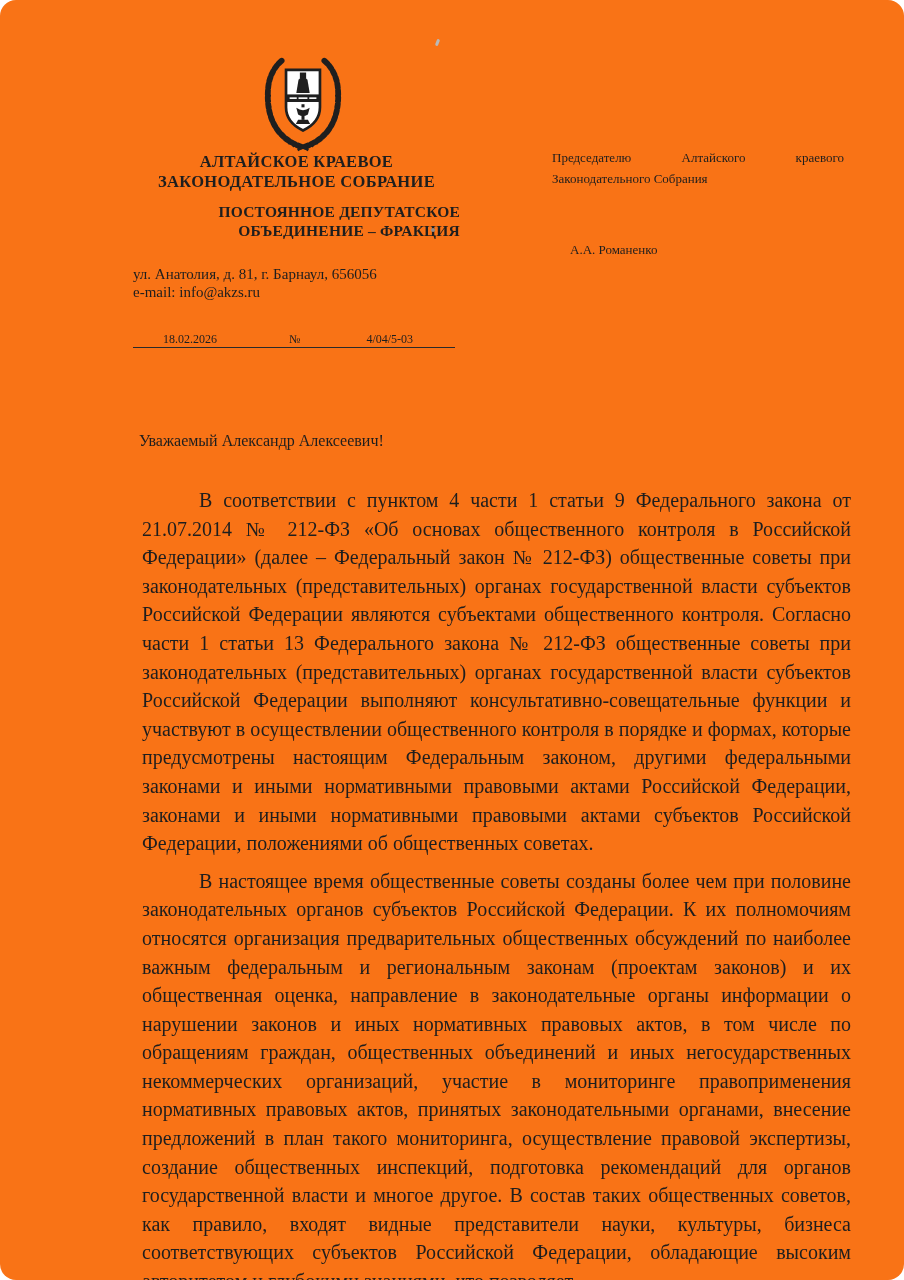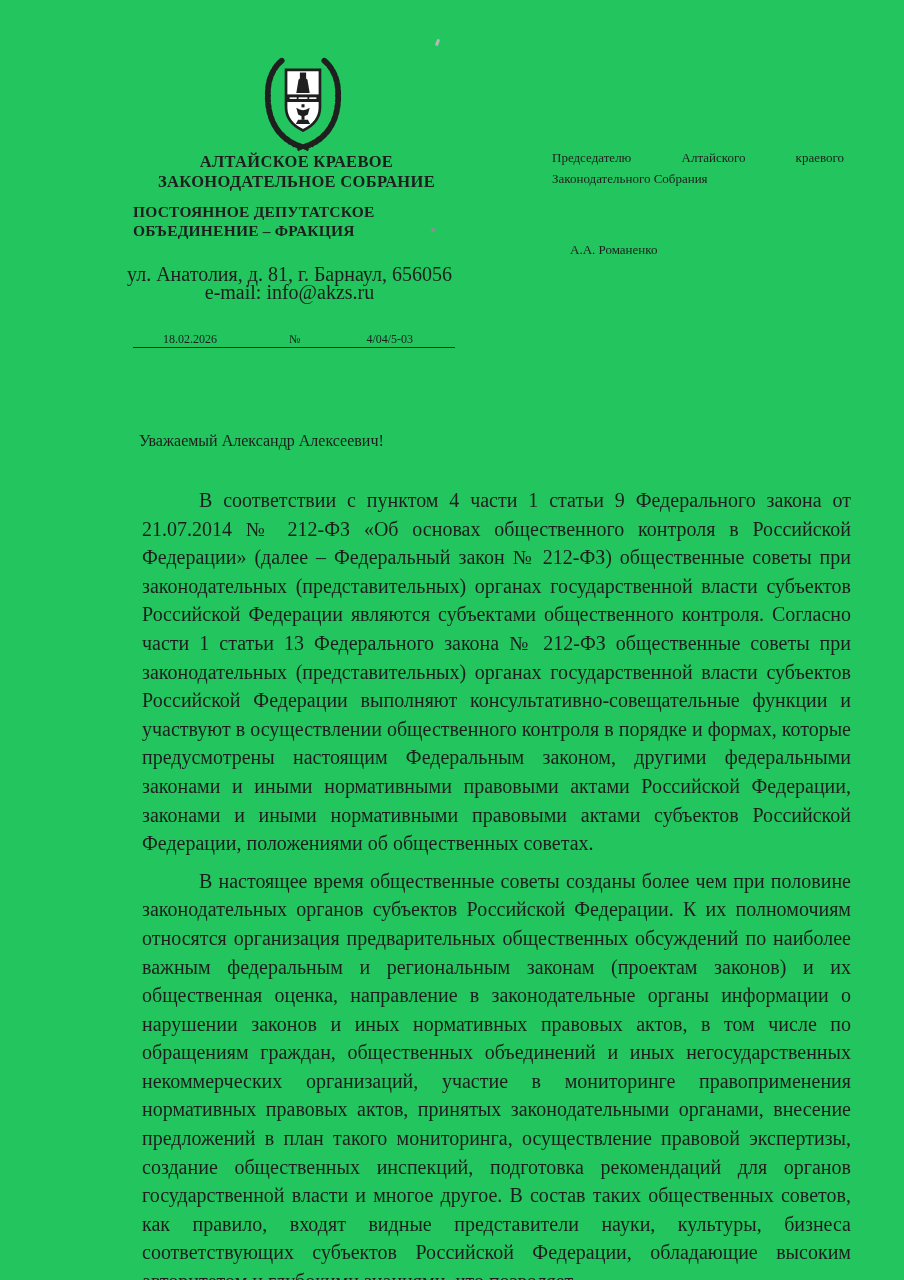--- a/index.html
+++ b/index.html
@@ -4,37 +4,37 @@
 <style>
   html,body{margin:0;padding:0;}
   body{
     width:904px;height:1280px;
     background:#ffffff;
     font-family:"Liberation Serif","DejaVu Serif",serif;
     color:#1e1e1e;
     position:relative;
     overflow:hidden;
   }
-  .page{position:absolute;inset:0;background:#22c55e;}
+  .page{position:absolute;inset:0;background:#f97316;border-radius:16px;}
 
   
   .emblem{position:absolute;left:256px;top:52px;width:94px;height:100px;}
   .org-block{
     position:absolute;left:133px;top:152px;width:327px;
     text-align:center;font-weight:bold;
     font-size:16.5px;line-height:20px;letter-spacing:.3px;
   }
   .faction-block{
     position:absolute;left:133px;top:203px;width:327px;
-    text-align:left;font-weight:bold;
+    text-align:right;font-weight:bold;
     font-size:15.5px;line-height:18.5px;letter-spacing:.2px;
   }
   .address-block{
-    position:absolute;left:126px;top:266px;width:327px;
-    text-align:center;font-size:20px;line-height:17.5px;
+    position:absolute;left:133px;top:266px;width:327px;
+    text-align:left;font-size:15px;line-height:17.5px;
   }
   .date-row{
     position:absolute;left:133px;top:326px;width:322px;height:21px;
     border-bottom:1.5px solid #2a2a2a;
     font-size:12px;display:flex;align-items:flex-end;
   }
   .date-row .d{margin-left:30px;}
   .date-row .n{margin-left:72px;}
   .date-row .num{margin-left:66px;}
 

